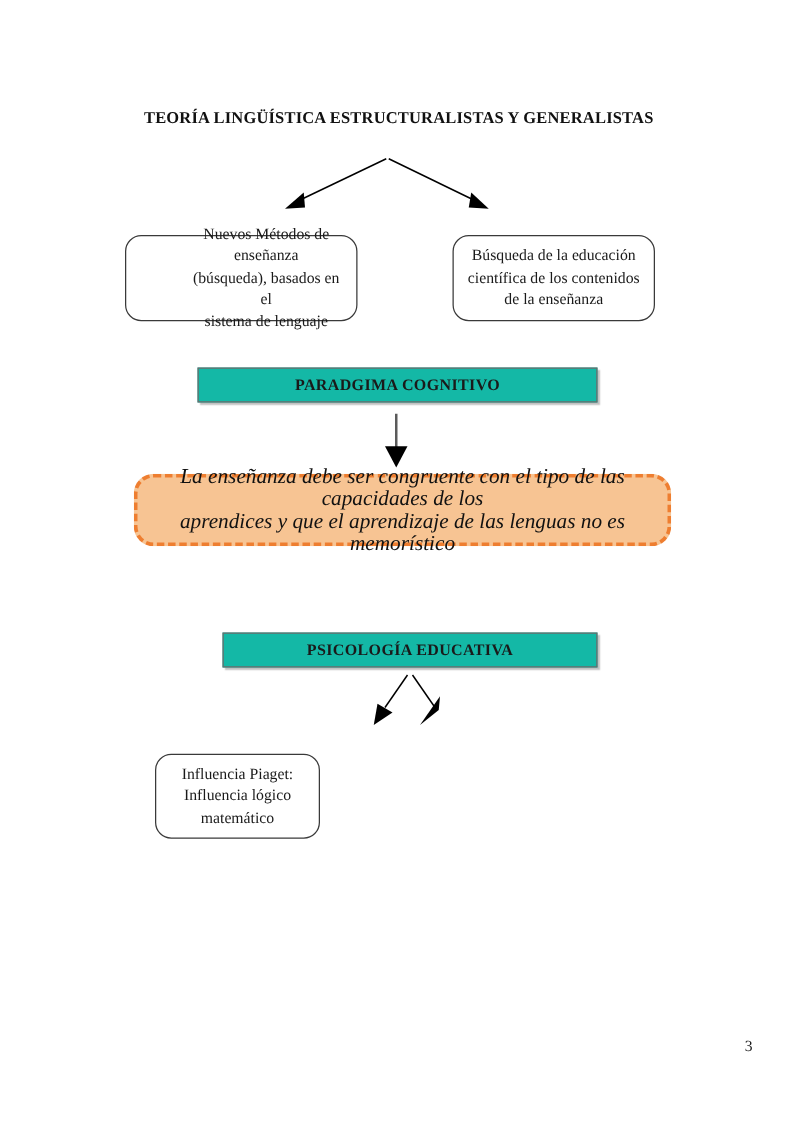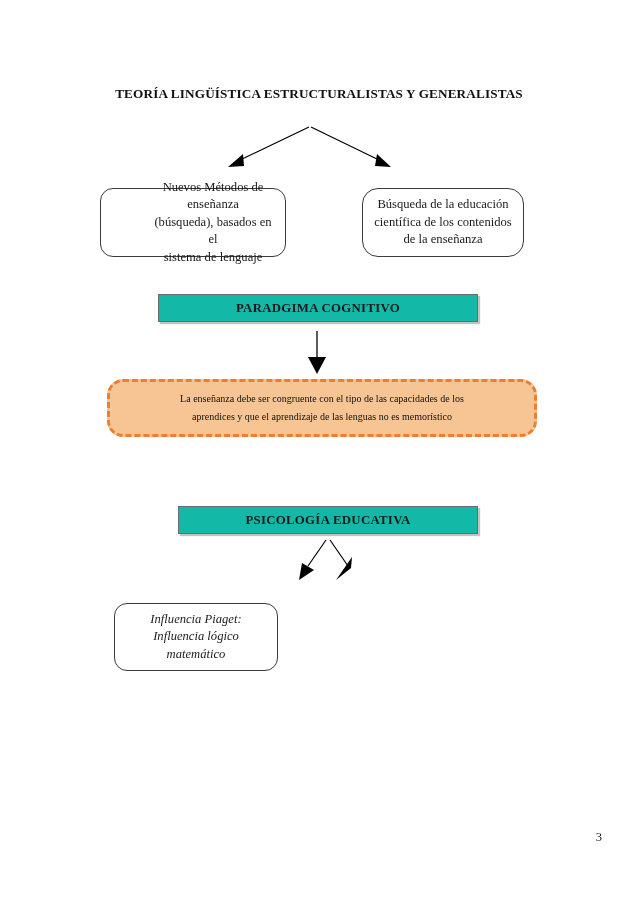--- a/index.html
+++ b/index.html
@@ -66,47 +66,48 @@
     background: #14b8a6;
     font-size: 12.8px;
     font-weight: bold;
     letter-spacing: 0.3px;
     box-shadow: 2px 2px 1px rgba(120,120,120,0.45);
   }
   .node-callout {
     border: 3px dashed #ee7e30;
     border-radius: 16px;
     background: #f7c493;
-    font-size: 10px;
+    font-size: 17px;
     line-height: 18px;
     color: #111111;
+    font-style: italic;
   }
   .node-inner {
     padding: 0 8px;
     width: 100%;
   }
 
   
   #node-nuevos-metodos {
     left: 100px;  top: 188px;  width: 186px;  height: 69px; padding-left: 40px;
   }
   #node-busqueda-educacion {
-    left: 362px;  top: 188px;  width: 162px;  height: 69px; border-radius: 16px;
+    left: 362px;  top: 188px;  width: 162px;  height: 69px;
   }
   #node-paradigma-cognitivo {
     left: 158px;  top: 294px;  width: 320px;  height: 28px;
   }
   #node-callout-ensenanza {
     left: 107px;  top: 379px;  width: 430px;  height: 58px;
   }
   #node-psicologia-educativa {
     left: 178px;  top: 506px;  width: 300px;  height: 28px;
   }
   #node-influencia-piaget {
-    left: 114px;  top: 603px;  width: 164px;  height: 68px; font-style: italic;
+    left: 124px;  top: 603px;  width: 132px;  height: 68px;
   }
   #node-influencia-vigotski {
     left: 360px;  top: 594px;  width: 164px;  height: 78px;
   }
 
   
   .page-number {
     position: absolute;
     right: 36px;
     top: 830px;

